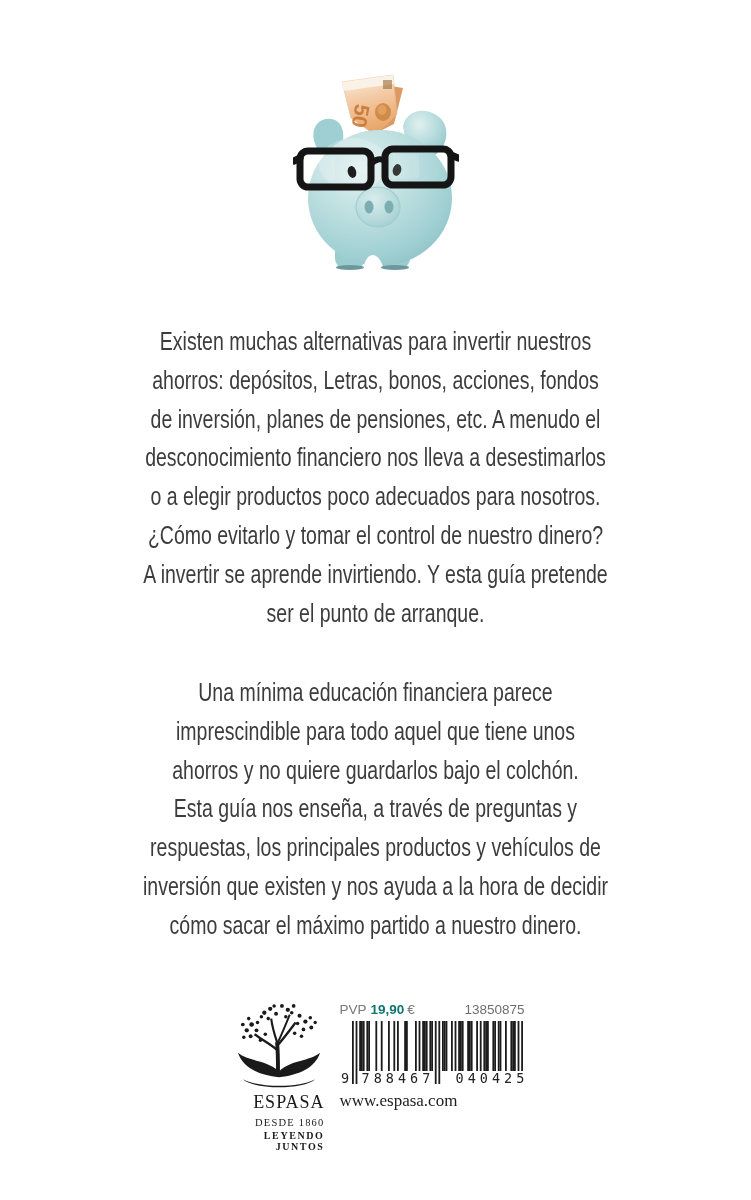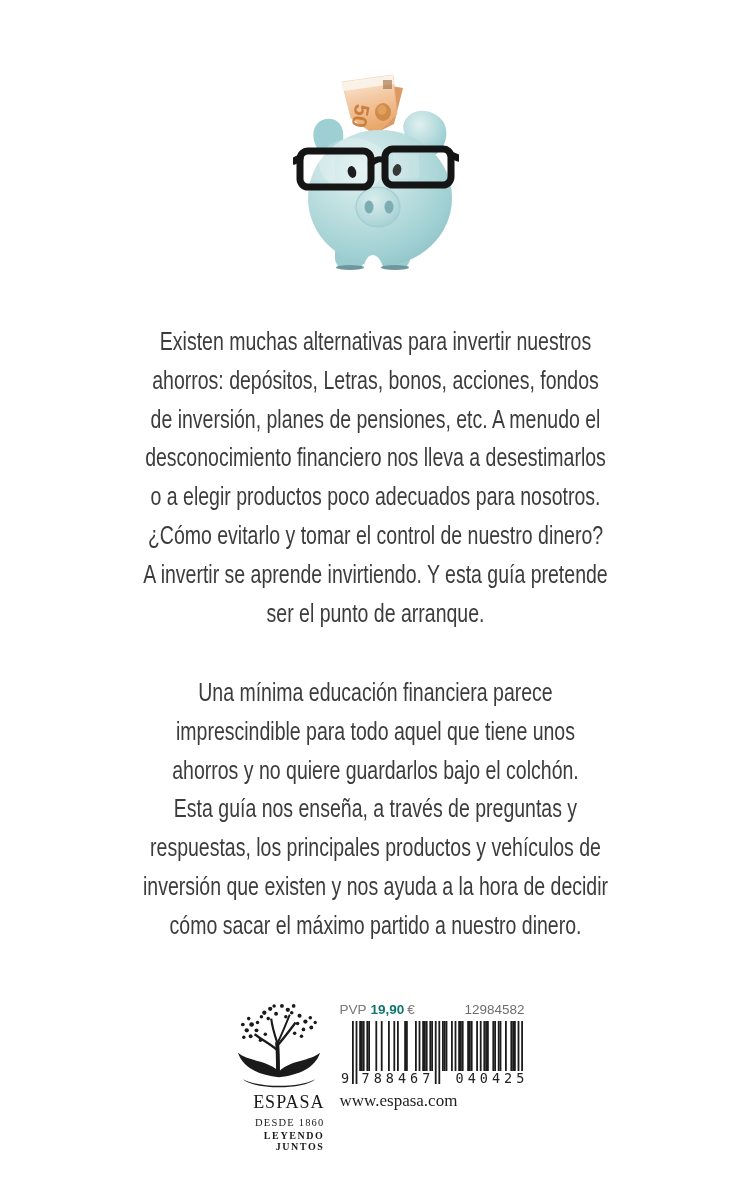--- a/index.html
+++ b/index.html
@@ -186,21 +186,21 @@
       <div class="pub-name">ESPASA</div>
       <div class="pub-since">DESDE 1860</div>
       <div class="pub-motto">LEYENDO JUNTOS</div>
     </div>
 
     <div class="right-block">
       <div class="price-row">
         <span class="price-label">PVP</span>
         <span class="price-amount">19,90</span>
         <span class="price-currency">€</span>
-        <span class="price-code">12984582</span>
+        <span class="price-code">13850875</span>
       </div>
 
       <div class="barcode">
         <svg width="171" height="63" viewBox="0 0 171 63">
             <rect x="0.0" y="0" width="1.8" height="63" fill="#1c1c1c"></rect>
             <rect x="3.6" y="0" width="1.8" height="63" fill="#1c1c1c"></rect>
             <rect x="7.2" y="0" width="1.8" height="50" fill="#1c1c1c"></rect>
             <rect x="9.0" y="0" width="1.8" height="50" fill="#1c1c1c"></rect>
             <rect x="10.8" y="0" width="1.8" height="50" fill="#1c1c1c"></rect>
             <rect x="14.4" y="0" width="1.8" height="50" fill="#1c1c1c"></rect>

